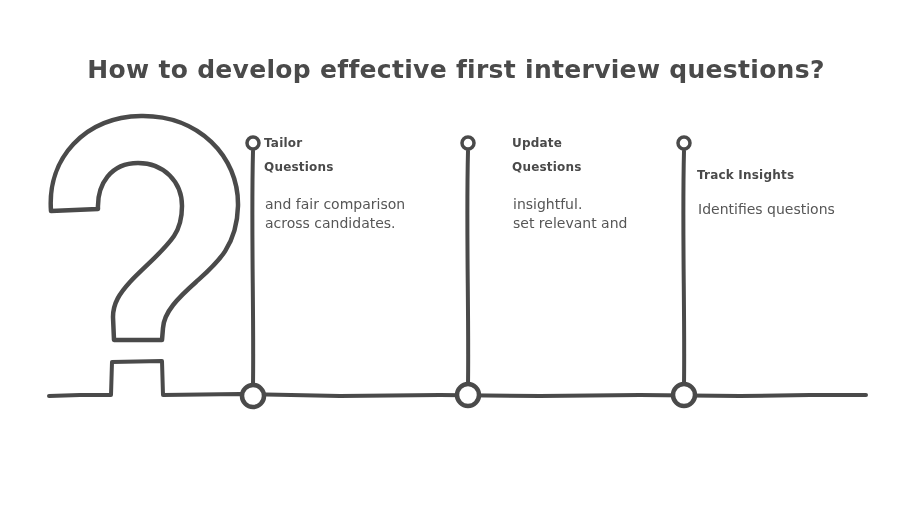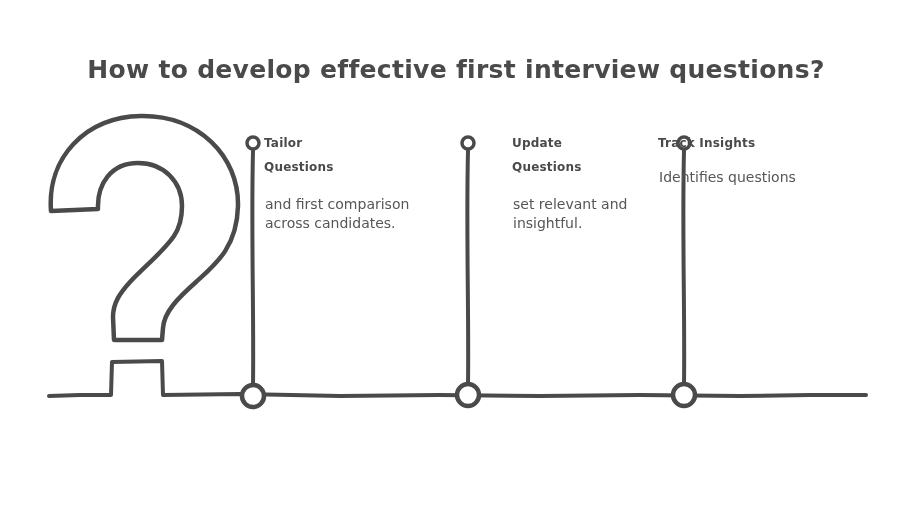--- a/index.html
+++ b/index.html
@@ -37,21 +37,21 @@
     color: var(--ink, #4a4a4a);
     letter-spacing:0.2px;
   }
   .milestone .m-desc {
     position:absolute; left:1px;
     font-size:14px; line-height:18.5px;
     color: var(--ink2, #565656);
   }
   .milestone-1 { left:264px; }
   .milestone-2 { left:480px;margin-left:32px; }
-  .milestone-3 { left:658px; }
+  .milestone-3 { left:697px;margin-top:32px; }
   .milestone-1 .m-desc, .milestone-2 .m-desc { top:64px; }
   .milestone-3 .m-desc { top:37px;text-align:right; }
 </style>
 </head>
 <body style="--ink: #4a4a4a; --ink2: #565656; --bg: #ffffff;">
 
 <div class="stage">
 
   <svg class="art" width="912" height="516" viewBox="0 0 912 516">
 
@@ -89,33 +89,33 @@
   </svg>
 
   <div class="page-title">How to develop effective first interview questions?</div>
 
   <div class="milestone milestone-1">
     <div class="m-title">
       <div>Tailor</div>
       <div>Questions</div>
     </div>
     <div class="m-desc">
-      <div>and first comparison</div>
+      <div>and fair comparison</div>
       <div>across candidates.</div>
     </div>
   </div>
 
   <div class="milestone milestone-2">
     <div class="m-title">
       <div>Update</div>
       <div>Questions</div>
     </div>
     <div class="m-desc">
+      <div>insightful.</div>
       <div>set relevant and</div>
-      <div>insightful.</div>
     </div>
   </div>
 
   <div class="milestone milestone-3">
     <div class="m-title">
       <div>Track Insights</div>
     </div>
     <div class="m-desc">
       <div>Identifies questions</div>
     </div>

